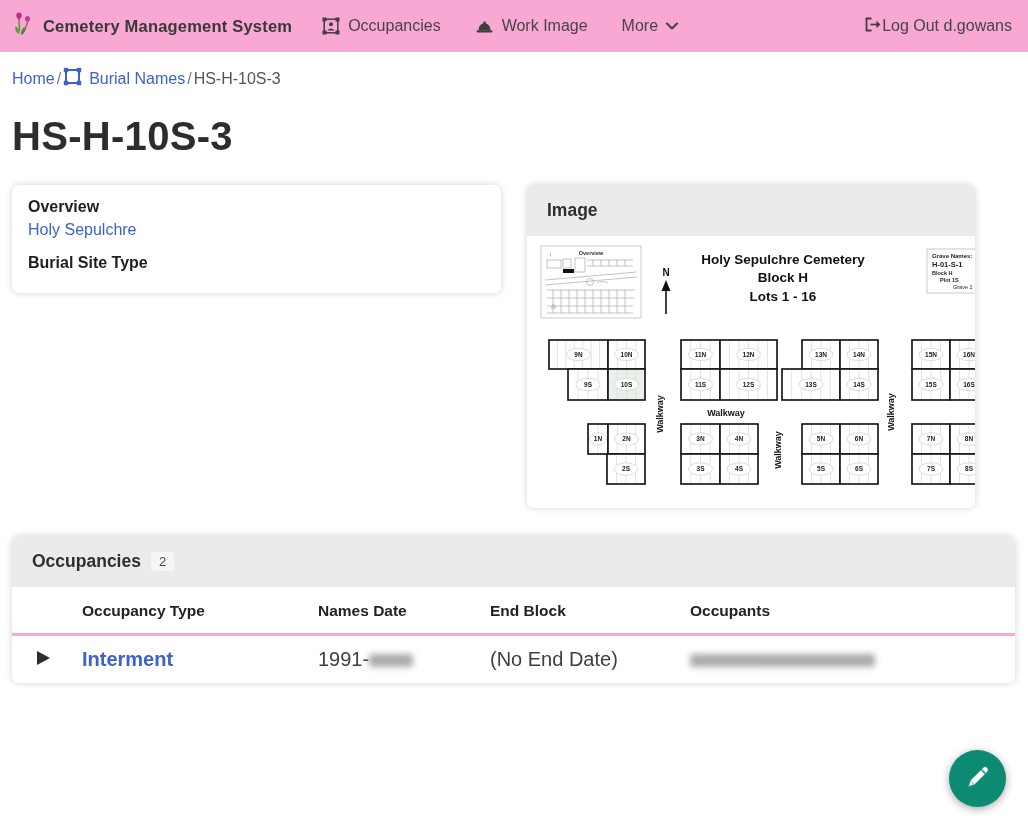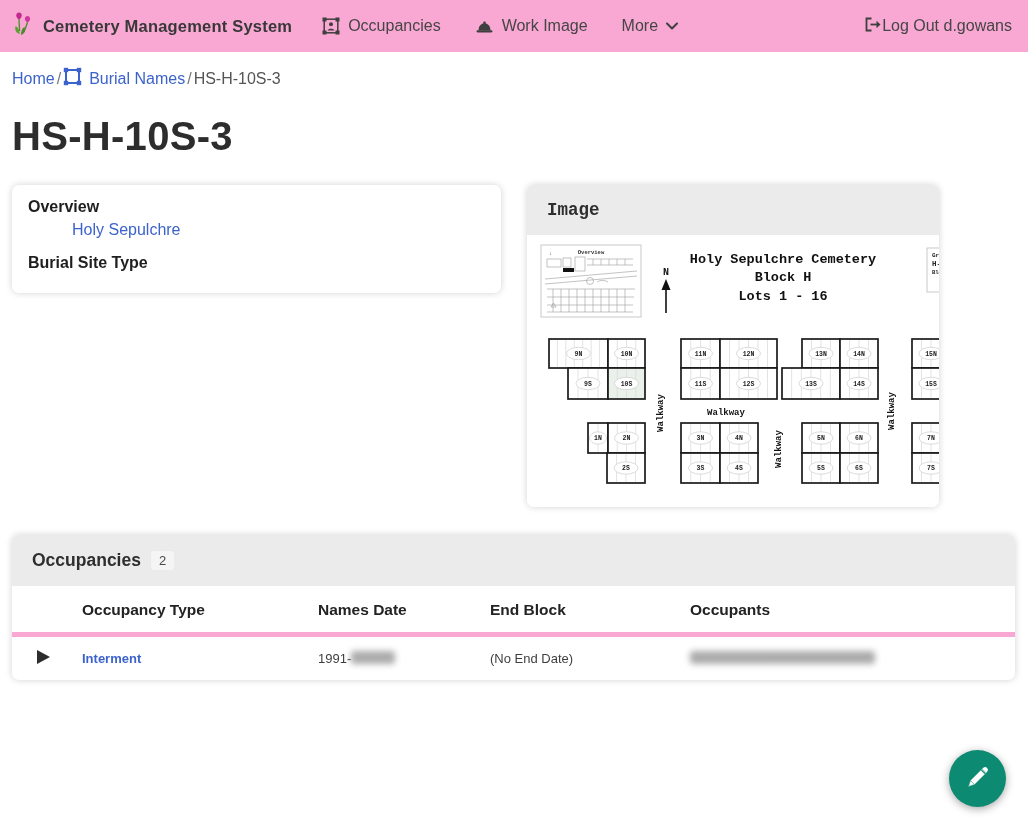--- a/index.html
+++ b/index.html
@@ -27,43 +27,43 @@
   .crumb-current { color:#555555; }
   
   .page-title { font-size:40px; font-weight:700; color:#2d2d2d; padding:18px 12px 26px 12px; letter-spacing:.3px; }
   
   .cards-row { display:flex; align-items:flex-start; padding:0 13px 0 12px; gap:26px; }
   .card { background:#fff; border-radius:7px; box-shadow:0 0 7px rgba(0,0,0,.18); }
   .details-card { width:489px; padding:13px 16px 6px 16px; }
   .field { margin-bottom:15px; }
   .field-label { font-weight:700; font-size:16px; color:#1f1f1f; margin-bottom:5px; }
   .field-value { font-size:16px; color:#3f3f3f; }
-  .field-value a { color:#3c63cc; text-decoration:none; cursor:pointer;margin-left:44px; }
-  .image-card { width:412px; overflow:hidden;font-family:Liberation Mono, monospace; }
+  .field-value a { color:#3c63cc; text-decoration:none; cursor:pointer; }
+  .image-card { width:448px; overflow:hidden; }
   .card-header {
     background:#ebebeb; padding:15px 20px; font-size:17.5px; font-weight:700; color:#2e2e2e;
     display:flex; align-items:center; gap:10px;
   }
   .image-body { background:#fff; height:272px; }
   
   .occ-card { margin:28px 13px 0 12px; border-radius:7px; box-shadow:0 0 7px rgba(0,0,0,.18); overflow:hidden; background:#fff; }
   .occ-badge {
     background:#f5f5f5; border-radius:3px; font-size:13px; font-weight:400; color:#4a4a4a;
     padding:3px 8px; line-height:1;
   }
   table { width:100%; border-collapse:collapse; }
   thead th {
     text-align:left; font-size:15.5px; font-weight:700; color:#232323;
-    padding:15px 8px 13px 8px; border-bottom:5px solid #f9a8d4;
+    padding:15px 8px 13px 8px; border-bottom:3px solid #f9a8d4;
   }
   th.col-icon { width:62px; }
   th.col-type { width:236px; }
   th.col-start { width:172px; }
   th.col-end { width:200px; }
-  tbody td { font-size:13px; color:#3f3f3f; padding:12px 8px; border-top:1px solid #e3e3e3; }
+  tbody td { font-size:20px; color:#3f3f3f; padding:12px 8px; border-top:1px solid #e3e3e3; }
   tbody tr:first-child td { border-top:none; }
   tbody tr.striped { background:#f7f7f7; }
   td.cell-icon { padding-left:24px; }
   a.occ-link { color:#3c63cc; font-weight:700; text-decoration:none; cursor:pointer; }
   .redact {
     display:inline-block; height:13px; border-radius:3px; background:#8f8f8f;
     filter:blur(3px); opacity:.75; vertical-align:-1px;
   }
   
   .fab {

